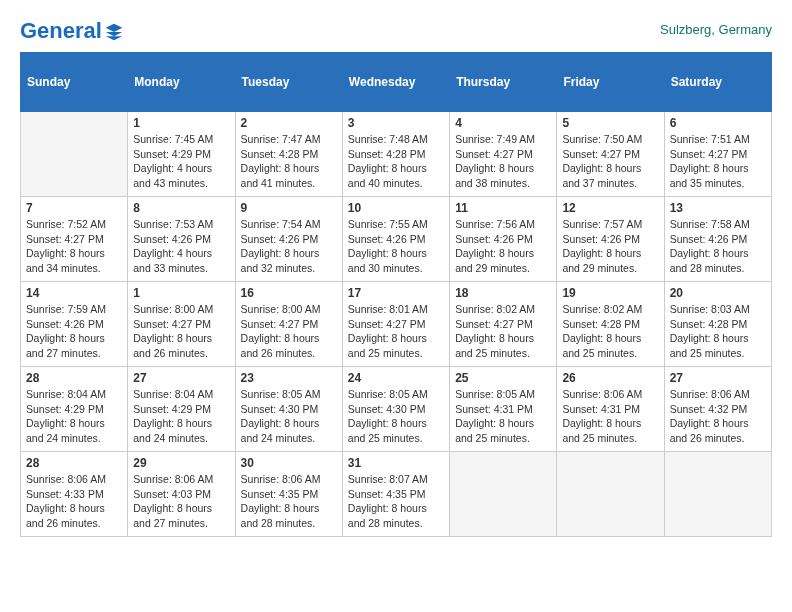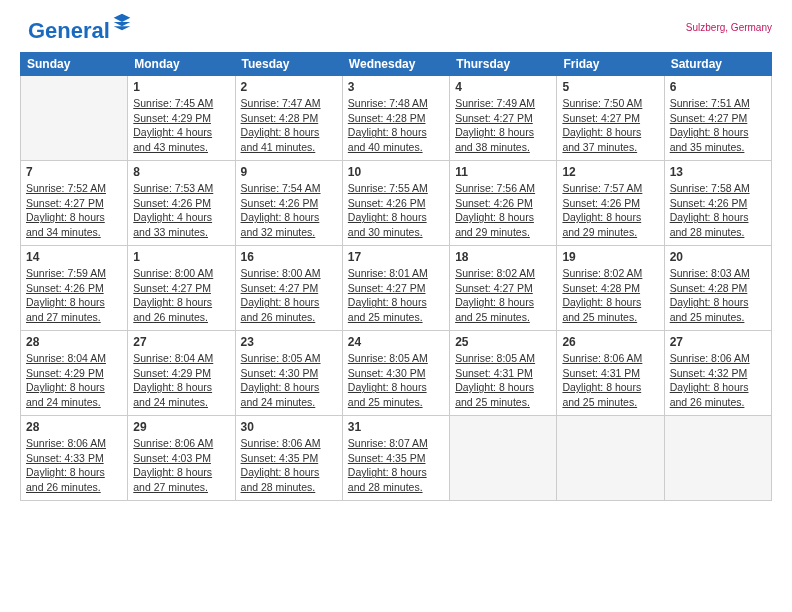--- a/index.html
+++ b/index.html
@@ -37,34 +37,34 @@
     }
     .title-block {
       text-align: right;
     }
     .month-title {
       font-size: 32px;
       font-weight: normal;
       color: #333;
     }
     .location {
-      font-size: 10px;
-      color: #be185d;
+      font-size: 13px;
+      color: #0f766e;
       margin-top: 2px;
     }
     .calendar {
       width: 100%;
       border-collapse: collapse;
       font-size: 11px;
     }
     .calendar th {
       background-color: #2a6fba;
       color: #fff;
       text-align: left;
-      padding: 4px 6px;
+      padding: 22px 6px;
       font-size: 12px;
       font-weight: bold;
       border: 1px solid #2a6fba;
     }
     .calendar td {
       border: 1px solid #ccc;
       vertical-align: top;
       padding: 4px 5px;
       width: calc(100% / 7);
       min-height: 70px;
@@ -77,33 +77,32 @@
       font-weight: bold;
       font-size: 12px;
       display: block;
       margin-bottom: 2px;
       color: #333;
     }
     .day-info {
       color: #333;
       font-size: 10.5px;
       line-height: 1.4;
-      text-decoration: underline;
     }
     .week-row td {
       height: 85px;
     }
   </style>
 </head>
 <body>
 
 <div class="header">
   <div class="logo">
     <div>
-      <div style="display:flex;align-items:flex-start;margin-left:8px;">
+      <div style="display:flex;align-items:flex-end;">
         <span class="logo-text">
           <span>General</span>
         </span>
         <svg class="logo-icon" viewBox="0 0 24 24" fill="#1a6abf">
           <path d="M12 2L2 7l10 5 10-5-10-5zM2 17l10 5 10-5M2 12l10 5 10-5"></path>
         </svg>
       </div>
     </div>
   </div>
   <div class="title-block">

